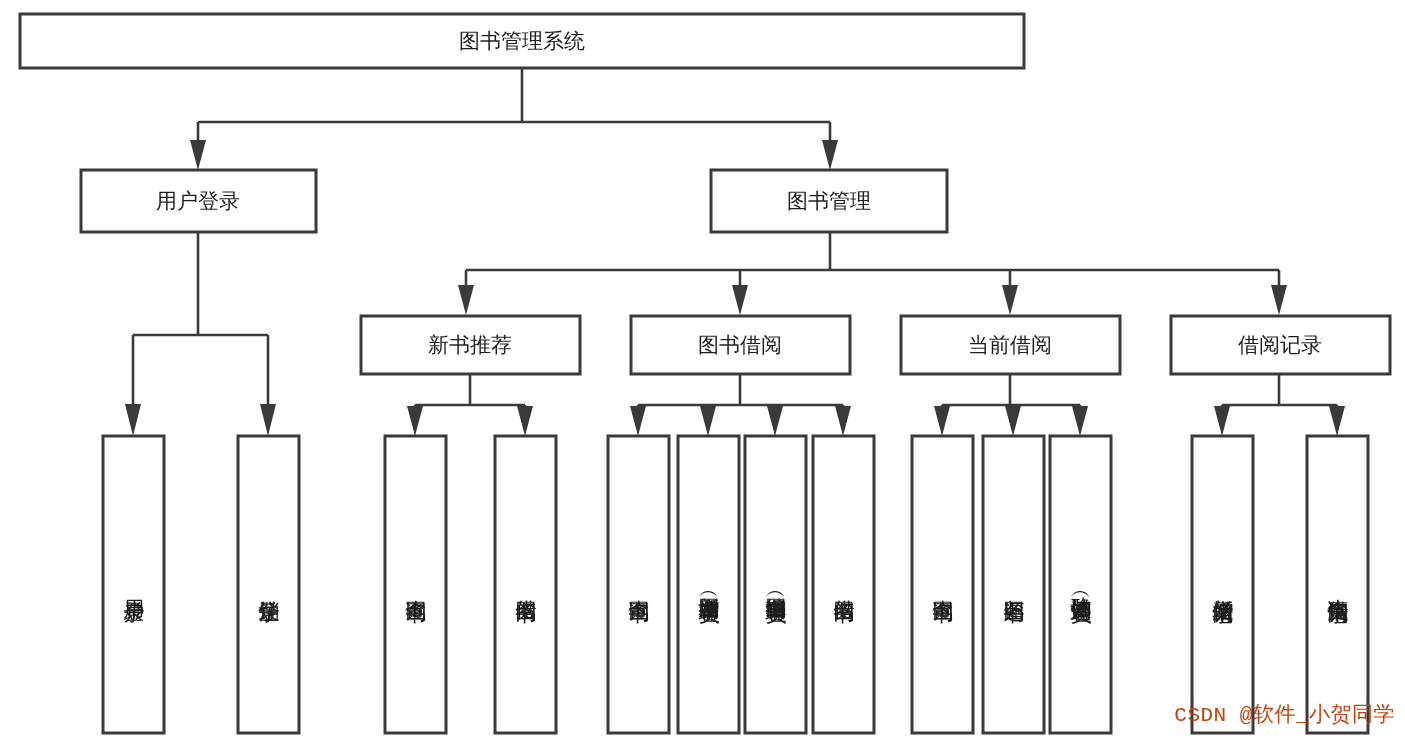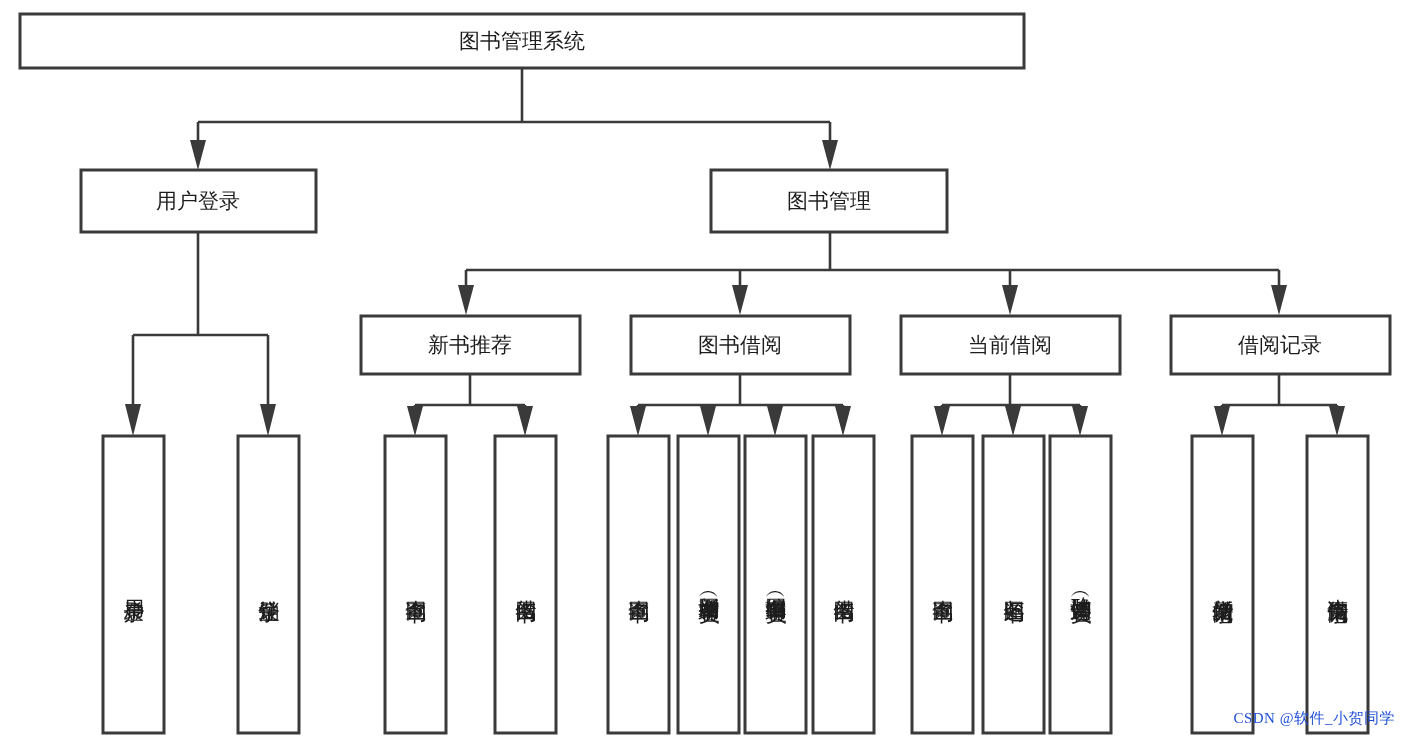--- a/index.html
+++ b/index.html
@@ -43,23 +43,23 @@
     display:flex;
     align-items:center;
     justify-content:center;
     white-space:nowrap;
     pointer-events:none;
   }
   .watermark{
     position:absolute;
     right:10px;
     bottom:6px;
-    font-family:Liberation Serif, serif;
-    font-size:15px;
-    color:#1d4ed8;
+    font-family:Liberation Mono, monospace;
+    font-size:21px;
+    color:#c2410c;
     letter-spacing:0.5px;
     white-space:nowrap;
   }
 </style>
 </head>
 <body>
 
 <div id="canvas">
 
   <svg class="diagram" viewBox="0 0 1405 747">

